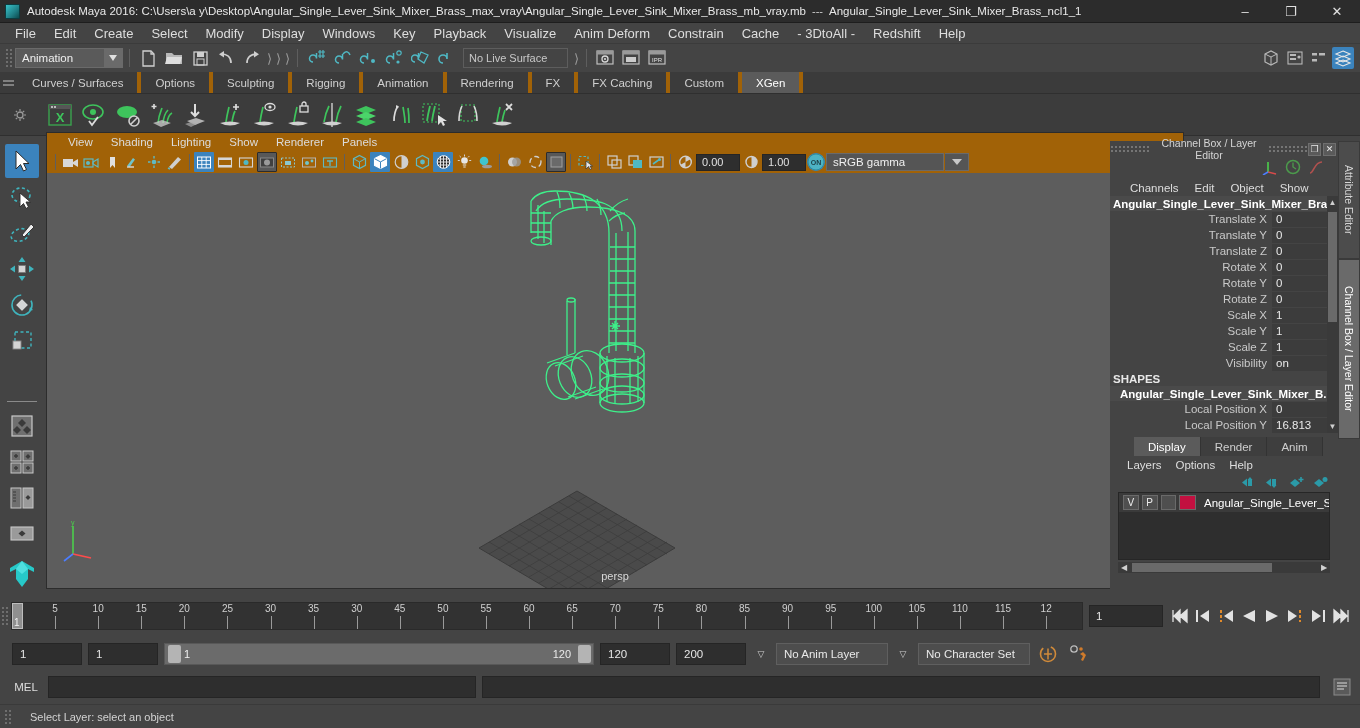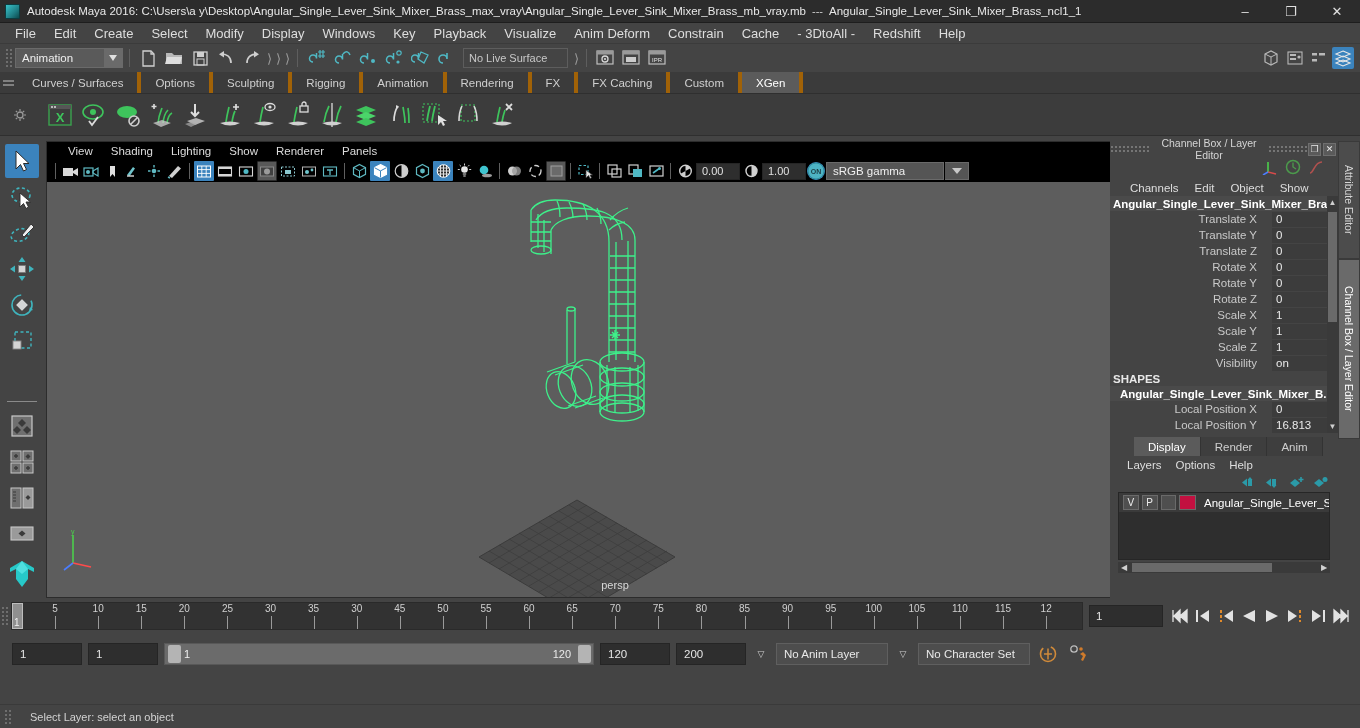--- a/index.html
+++ b/index.html
@@ -111,22 +111,22 @@
   }
   .tool-btn {
     width: 34px; height: 34px; display: flex; align-items: center; justify-content: center;
     border-radius: 2px;
   }
   .tool-btn.active { background: #3b83bd; }
   .tool-div { width: 30px; height: 1px; background: #8a8a8a; margin: 5px 0; }
 
   
   .viewport-wrap {
-    position: absolute; left: 46px; top: 141px; width: 1138px; height: 457px;
-    background: #000000; border: 1px solid #2c2c2c;
+    position: absolute; left: 46px; top: 132px; width: 1138px; height: 457px;
+    background: #a16207; border: 1px solid #2c2c2c;
   }
   .vp-menubar { height: 18px; display: flex; align-items: center; padding-left: 12px; gap: 0; }
   .vp-menu { padding: 1px 9px; font-size: 11.5px; color: #dcdcdc; }
   .vp-toolbar { height: 22px; display: flex; align-items: center; padding-left: 5px; gap: 1px; }
   .vp-btn { width: 20px; height: 20px; display: flex; align-items: center; justify-content: center; border-radius:1px;}
   .vp-btn.active { background: #3b83bd; }
   .vp-btn.pressed { background: #585858; border: 1px solid #2b2b2b; }
   .vp-div { width: 1px; height: 16px; background: #5f5f5f; margin: 0 3px; }
   .vp-num {
     width: 44px; height: 17px; background: #2e2e2e; border: 1px solid #252525;
@@ -168,21 +168,21 @@
   .rp-wbtn { width: 13px; height: 13px; margin-right: 2px; display:flex; align-items:center; justify-content:center;
     background:#5a5a5a; border:1px solid #6f6f6f; font-size:9px; color:#e8e8e8; }
   .rp-iconrow { height: 22px; display: flex; align-items: center; justify-content: flex-end; padding-right: 14px; gap: 7px;}
   .cb-menubar { height: 17px; display: flex; align-items: center; padding-left: 12px; gap: 0; }
   .cb-menu { padding: 1px 8px; font-size: 11.5px; color: #dedede; }
   .cb-objname {
     height: 15px; background: #4a4a4a; padding-left: 3px; display: flex; align-items: center;
     font-size: 11.5px; color: #ffffff; font-weight: bold; overflow: hidden; white-space: nowrap;
   }
   .cb-rows { position: relative; }
-  .cb-row { height: 16px; display: flex; align-items: center; gap: 10px; }
+  .cb-row { height: 16px; display: flex; align-items: center; }
   .cb-lbl { flex: 1; text-align: right; padding-right: 5px; font-size: 11.5px; color: #c9c9c9; white-space: nowrap;}
   .cb-val {
     width: 66px; height: 15px; background: #3c3c3c; display: flex; align-items: center;
     padding-left: 4px; font-size: 11.5px; color: #e9e9e9;
   }
   .cb-section {
     height: 15px; font-size: 11.5px; font-weight: bold; color: #e8e8e8; padding-left: 3px;
     display: flex; align-items: center;
   }
   .cb-shapename {
@@ -1290,19 +1290,30 @@
     </div>
     <div class="rs-icon">
       <svg width="20" height="20" viewBox="0 0 20 20">
           <circle cx="6" cy="5" r="3.2" fill="none" stroke="#bdbdbd" stroke-width="1.3"></circle>
           <path d="M14 3 v3 M12 10 l3 -2 l3 3 l-3 6 l-2 -1 l2 -4 z" fill="#d07b2b"></path>
           <circle cx="13" cy="5" r="1.8" fill="#d07b2b"></circle>
         </svg>
     </div>
   </div>
 
+  <div class="cmdline">
+    <div class="cmd-label">MEL</div>
+    <div class="cmd-input cmd-in1"></div>
+    <div class="cmd-input cmd-in2"></div>
+    <div class="cmd-icon">
+      <svg width="20" height="20" viewBox="0 0 20 20">
+          <rect x="2" y="2" width="16" height="16" fill="#5a5a5a" stroke="#8a8a8a" stroke-width="1"></rect>
+          <path d="M5 6 h10 M5 9 h10 M5 12 h7" stroke="#dcdcdc" stroke-width="1.2"></path>
+        </svg>
+    </div>
+  </div>
 
   <div class="helpline">
     <div class="help-grip"></div>
     <div class="help-text">Select Layer: select an object</div>
   </div>
 
 </div>
 
 </body></html>

